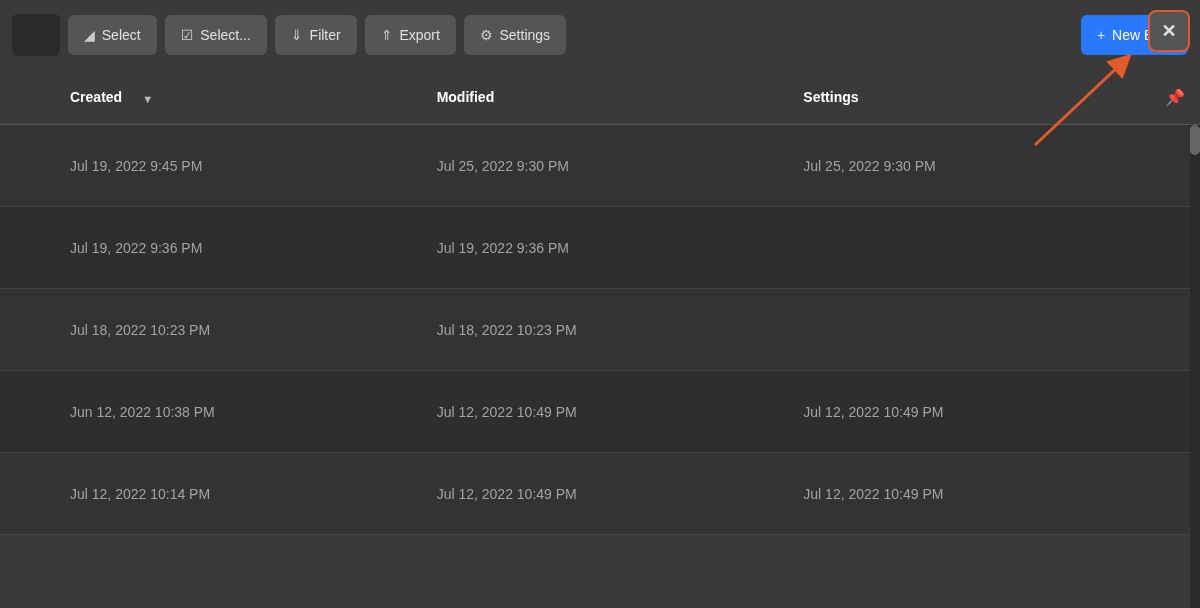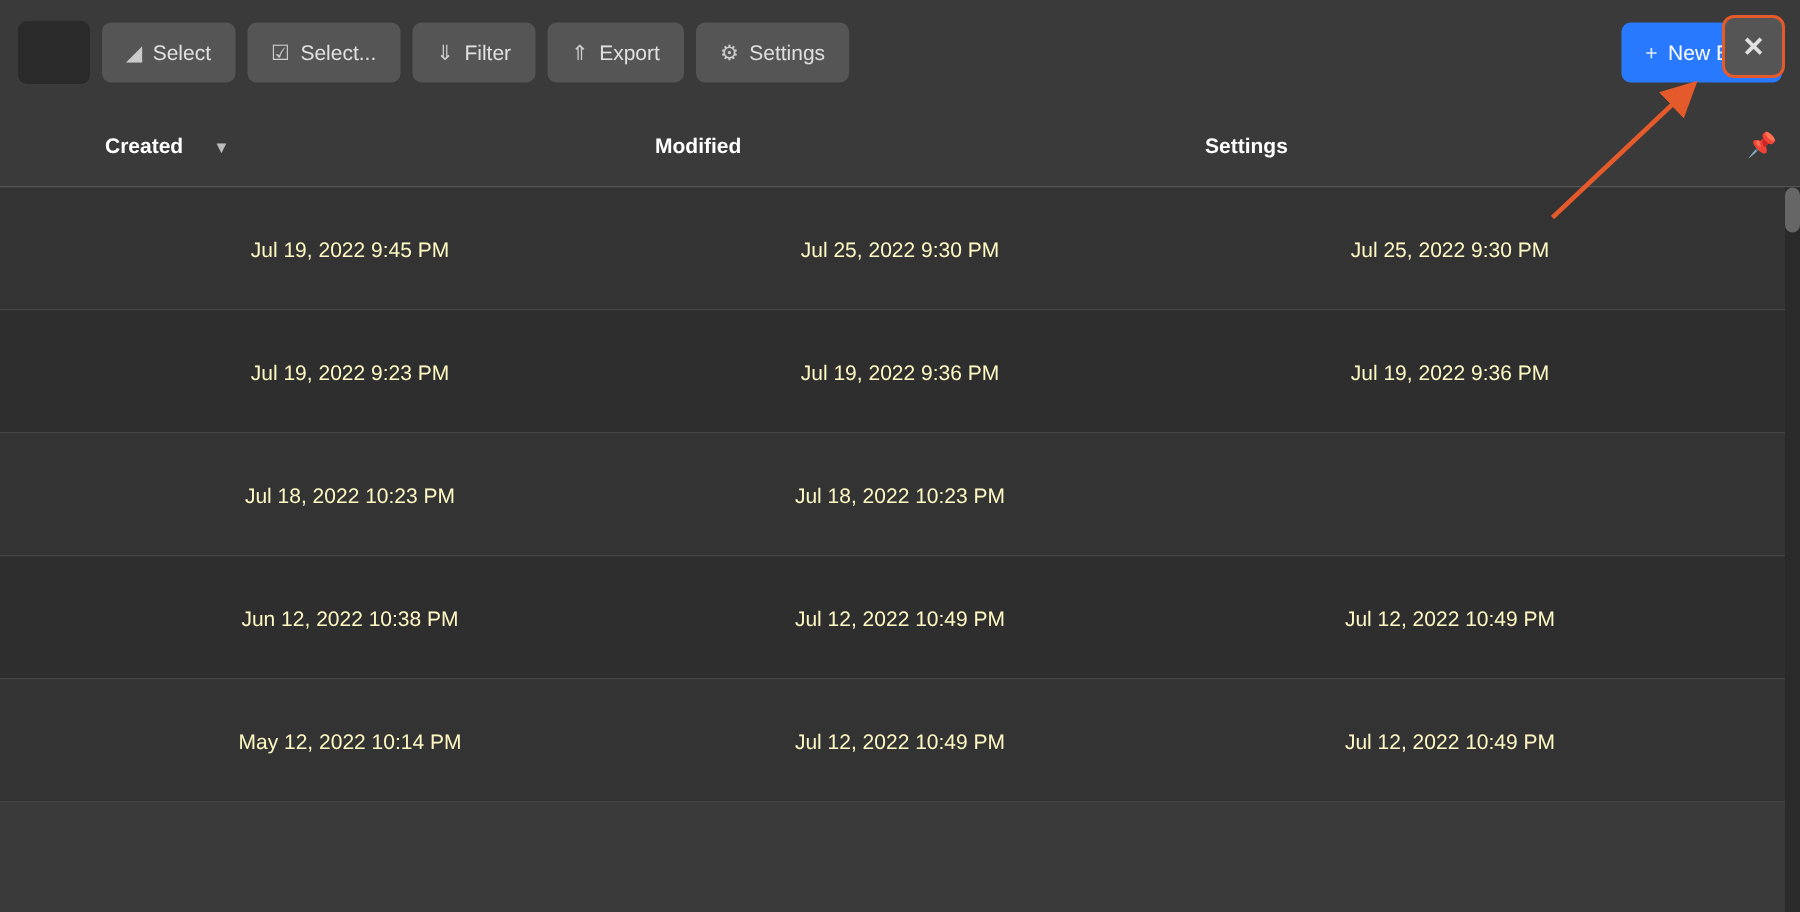--- a/index.html
+++ b/index.html
@@ -138,24 +138,23 @@
 
     .table-row:nth-child(odd) {
       background: #2e2e2e;
     }
 
     .table-row:nth-child(even) {
       background: #333333;
     }
 
     .table-cell {
-      color: #fef9c3;
+      color: #a3a3a3;
       font-size: 14px;
       padding: 0 20px;
-      text-align: center;
     }
 
     .scrollbar-area {
       position: absolute;
       right: 0;
       top: 125px;
       width: 10px;
       height: 483px;
       background: #2a2a2a;
     }
@@ -241,21 +240,20 @@
   <div class="table-row">
     <div class="table-cell"></div>
     <div class="table-cell">Jul 19, 2022 9:45 PM</div>
     <div class="table-cell">Jul 25, 2022 9:30 PM</div>
     <div class="table-cell">Jul 25, 2022 9:30 PM</div>
     <div class="table-cell"></div>
   </div>
 
   <div class="table-row">
     <div class="table-cell"></div>
-    <div class="table-cell">Jul 19, 2022 9:23 PM</div>
     <div class="table-cell">Jul 19, 2022 9:36 PM</div>
     <div class="table-cell">Jul 19, 2022 9:36 PM</div>
     <div class="table-cell"></div>
   </div>
 
   <div class="table-row">
     <div class="table-cell"></div>
     <div class="table-cell">Jul 18, 2022 10:23 PM</div>
     <div class="table-cell">Jul 18, 2022 10:23 PM</div>
     <div class="table-cell"></div>
@@ -264,21 +262,21 @@
   <div class="table-row">
     <div class="table-cell"></div>
     <div class="table-cell">Jun 12, 2022 10:38 PM</div>
     <div class="table-cell">Jul 12, 2022 10:49 PM</div>
     <div class="table-cell">Jul 12, 2022 10:49 PM</div>
     <div class="table-cell"></div>
   </div>
 
   <div class="table-row">
     <div class="table-cell"></div>
-    <div class="table-cell">May 12, 2022 10:14 PM</div>
+    <div class="table-cell">Jul 12, 2022 10:14 PM</div>
     <div class="table-cell">Jul 12, 2022 10:49 PM</div>
     <div class="table-cell">Jul 12, 2022 10:49 PM</div>
     <div class="table-cell"></div>
   </div>
 </div>
 
 <div class="scrollbar-area">
   <div class="scrollbar-thumb"></div>
 </div>
 

